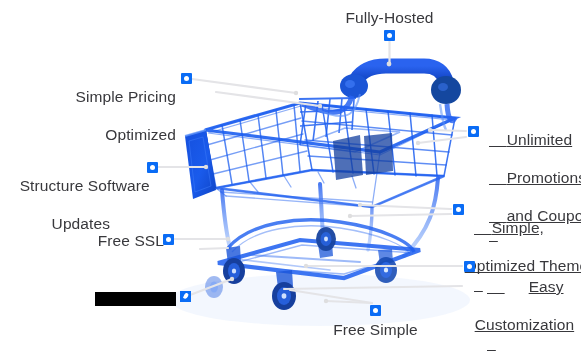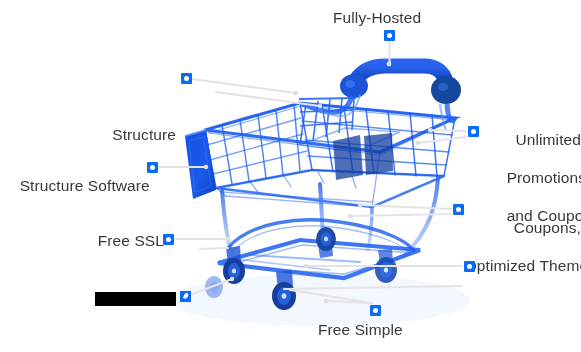--- a/index.html
+++ b/index.html
@@ -34,22 +34,22 @@
   .callout-label {
     position: absolute;
     color: #38383c;
     font-size: 15.5px;
     line-height: 19px;
     letter-spacing: 0.1px;
     white-space: pre;
     font-weight: 400;
   }
   .lbl-right { text-align: right; }
-  .lbl-left  { text-align: right; }
-  .lbl-center{ text-align: left; }
+  .lbl-left  { text-align: left; text-decoration: underline; }
+  .lbl-center{ text-align: center; }
 
   .marker {
     position: absolute;
     width: 11px;
     height: 11px;
     background: #0a6cf5;
     border-radius: 1px;
   }
   .marker::after {
     content: "";
@@ -304,46 +304,51 @@
       <circle cx="326" cy="301" r="2.2"></circle>
       <circle cx="232" cy="279" r="2.2"></circle>
       <circle cx="389" cy="64" r="2.4"></circle>
     </g>
   </svg>
 
   <div class="callout-label lbl-center" style="left:333px; top:8px; width:113px;">Fully-Hosted</div>
   <div class="marker" style="left:384px; top:30px;"></div>
 
   <div class="callout-label lbl-right" style="left:24px; top:68px; width:152px;">
-    <br>
-    <span>Structure</span>
+    <span>Simple Pricing</span><br>
+    <span>Optimized</span>
   </div>
   <div class="marker" style="left:181px; top:73px;"></div>
 
   <div class="callout-label lbl-left" style="left:489px; top:111px; width:92px;">
     <span>Unlimited</span><br>
     <span>Promotions</span><br>
     <span>and Coupons</span>
   </div>
   <div class="marker" style="left:468px; top:126px;"></div>
 
   <div class="callout-label lbl-center" style="left:2px; top:157px; width:140px;">
     <span>Structure Software</span><br>
+    <span>Updates</span>
   </div>
   <div class="marker" style="left:147px; top:162px;"></div>
 
   <div class="callout-label lbl-left" style="left:474px; top:199px; width:107px;">
-    <span>Coupons,</span><br>
+    <span>Simple,</span><br>
     <span style="margin-left:-27px;">Optimized Themes</span>
   </div>
   <div class="marker" style="left:453px; top:204px;"></div>
 
   <div class="callout-label lbl-right" style="left:38px; top:231px; width:126px;">Free SSL</div>
   <div class="marker" style="left:163px; top:234px;"></div>
 
+  <div class="callout-label lbl-left" style="left:487px; top:258px; width:94px;">
+    <span style="margin-left:24px;">Easy</span><br>
+    <span style="margin-left:-30px;">Customization</span>
+  </div>
   <div class="marker" style="left:464px; top:261px;"></div>
 
   <div class="marker" style="left:370px; top:305px;"></div>
   <div class="callout-label lbl-center" style="left:318px; top:320px; width:115px;">Free Simple</div>
 
   <div class="redaction" style="left:95px; top:292px; width:81px; height:14px;"></div>
   <div class="redaction-marker" style="left:180px; top:291px;"></div>
 
 </div>
 

